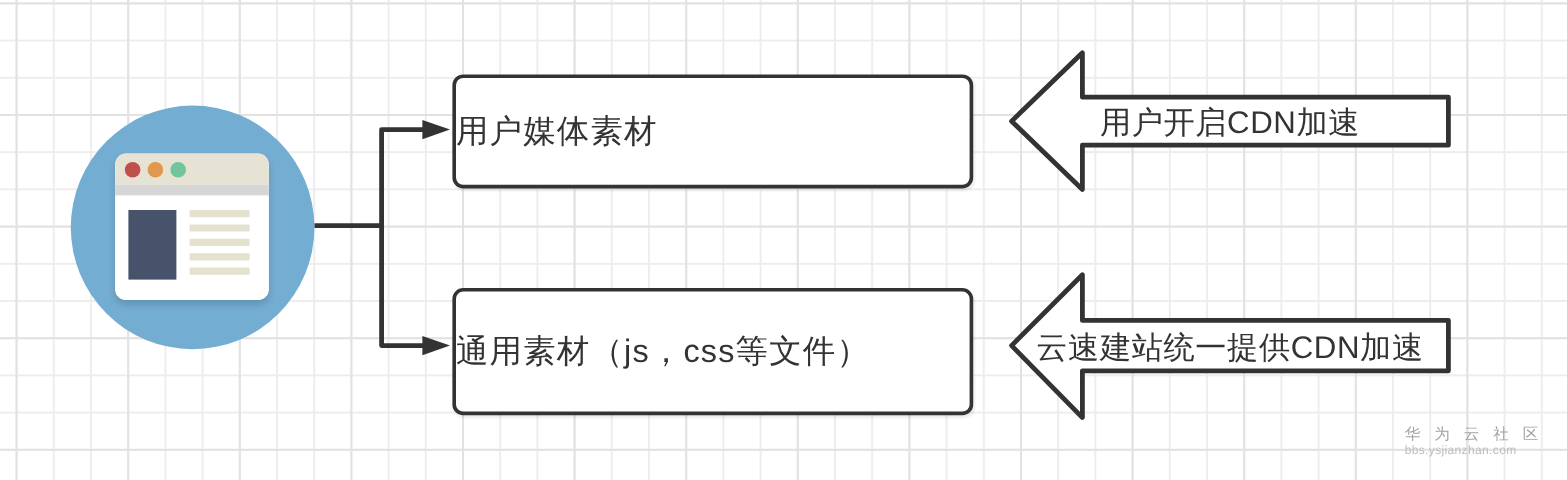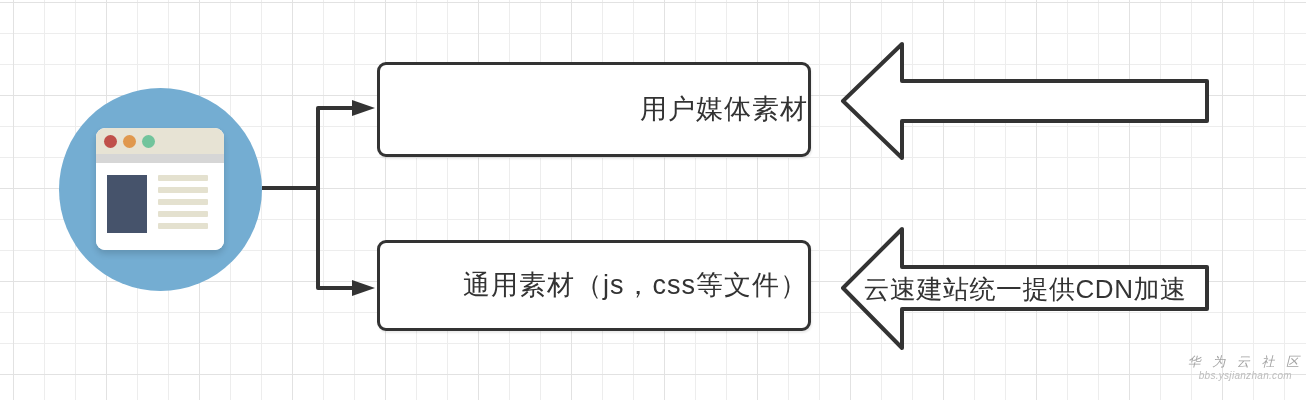--- a/index.html
+++ b/index.html
@@ -30,34 +30,34 @@
   .dot-green{background:var(--dotgreen,#72c49c);}
   .addressbar{height:9px;background:var(--strip,#d6d6d6);}
   .pagebody{position:relative;height:87px;background:#fff;}
   .imgblock{position:absolute;left:11px;top:12px;width:40px;height:58px;background:var(--navy,#46536b);}
   .textlines{position:absolute;left:62px;top:12px;width:50px;}
   .tline{height:6px;background:var(--line,#e4e1cf);margin-bottom:6px;border-radius:1px;}
 
   
   .node{position:absolute;left:377px;width:434px;background:var(--boxfill,#fff);
     border:3px solid var(--stroke,#333);border-radius:9px;box-sizing:border-box;
-    display:flex;flex-direction:column;align-items:flex-end;justify-content:center;
+    display:flex;flex-direction:column;align-items:flex-start;justify-content:center;
     font-size:27px;line-height:33px;color:var(--text,#333);letter-spacing:1px;
     box-shadow:1px 2px 2px rgba(0,0,0,.08);}
   .node-top{top:62px;height:95px;}
-  .node-bottom{top:240px;height:91px;}
+  .node-bottom{top:240px;height:106px;}
 
   
   .arrow-label{position:absolute;left:843px;width:364px;height:32px;text-align:center;
     font-size:26px;line-height:32px;color:var(--text,#333);letter-spacing:0.5px;}
   .arrow-label-top{top:86px;}
   .arrow-label-bottom{top:273px;text-align:center;}
 
   
-  .watermark{position:absolute;right:3px;top:354px;text-align:center;line-height:1.25;font-style:italic;}
+  .watermark{position:absolute;right:20px;top:354px;text-align:left;line-height:1.25;}
   .wm1{font-size:13px;letter-spacing:4px;color:var(--watermark,#a3a3a3);}
   .wm2{font-size:10px;letter-spacing:0.3px;color:#bdbdbd;}
 </style>
 </head>
 <body>
 
 <div class="canvas">
 
   <svg class="overlay" viewBox="0 0 1306 400" aria-hidden="true">
 
@@ -94,20 +94,21 @@
   </div>
 
   <div class="node node-top">
     <div>用户媒体素材</div>
   </div>
 
   <div class="node node-bottom">
     <div>通用素材（js，css等文件）</div>
   </div>
 
+  <div class="arrow-label arrow-label-top">用户开启CDN加速</div>
   <div class="arrow-label arrow-label-bottom">云速建站统一提供CDN加速</div>
 
   <div class="watermark">
     <div class="wm1">华 为 云 社 区</div>
     <div class="wm2">bbs.ysjianzhan.com</div>
   </div>
 
 </div>
 
 </body></html>

